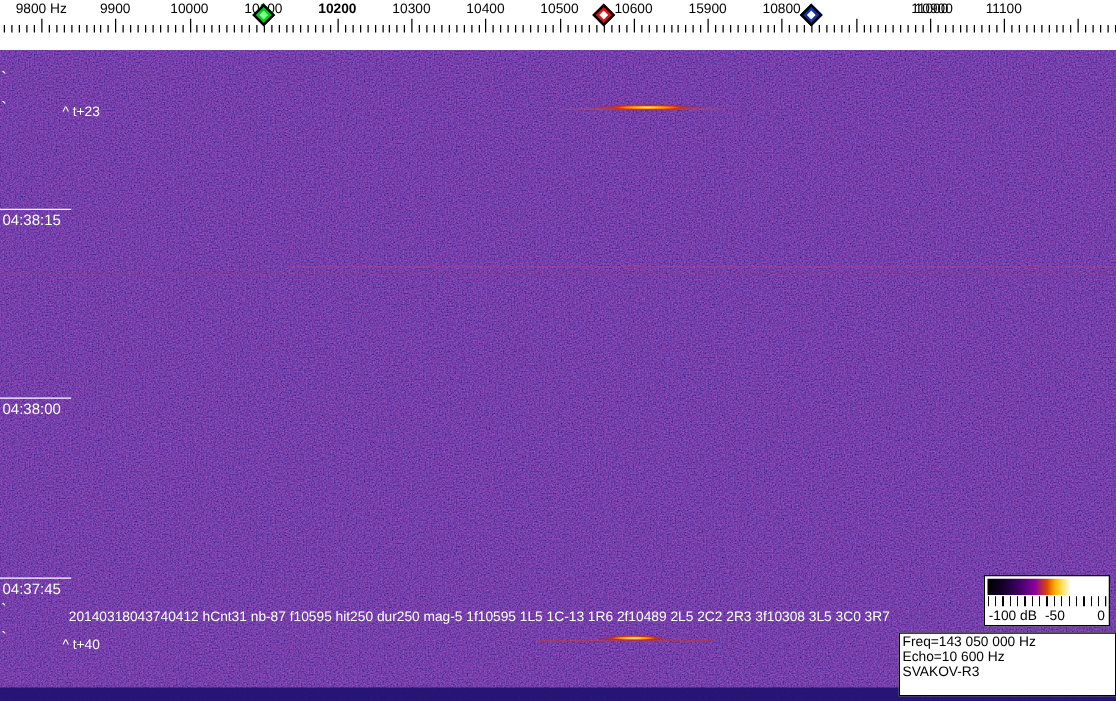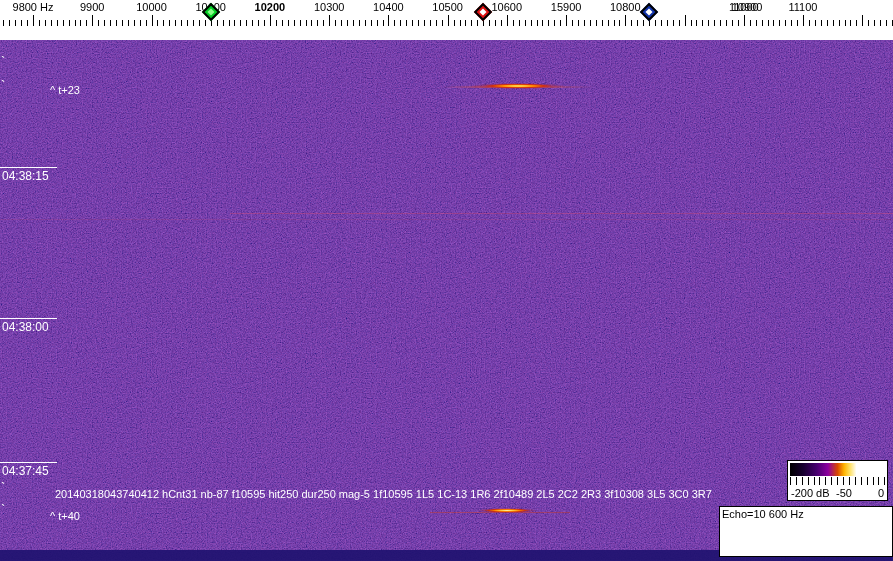--- a/index.html
+++ b/index.html
@@ -290,22 +290,24 @@
     <div class="time-label" style="top:292px">04:38:00</div>
     <div class="time-label" style="top:436px">04:37:45</div>
 
     <div class="overlay-text" style="left:50px;top:58px">^ t+23</div>
     <div class="overlay-text" style="left:55px;top:462px">20140318043740412 hCnt31 nb-87 f10595 hit250 dur250 mag-5 1f10595 1L5 1C-13 1R6 2f10489 2L5 2C2 2R3 3f10308 3L5 3C0 3R7</div>
     <div class="overlay-text" style="left:50px;top:484px">^ t+40</div>
 
     <div id="db-legend">
       <div id="db-gradient"></div>
       <div id="db-ticks"></div>
-      <span class="db-label l0">-200 dB</span>
+      <span class="db-label l0">-100 dB</span>
       <span class="db-label l1">-50</span>
       <span class="db-label l2">0</span>
     </div>
 
     <div id="info-box">
+      <div>Freq=143 050 000 Hz</div>
       <div>Echo=10 600 Hz</div>
+      <div>SVAKOV-R3</div>
     </div>
   </div>
 </div>
 
 </body></html>

